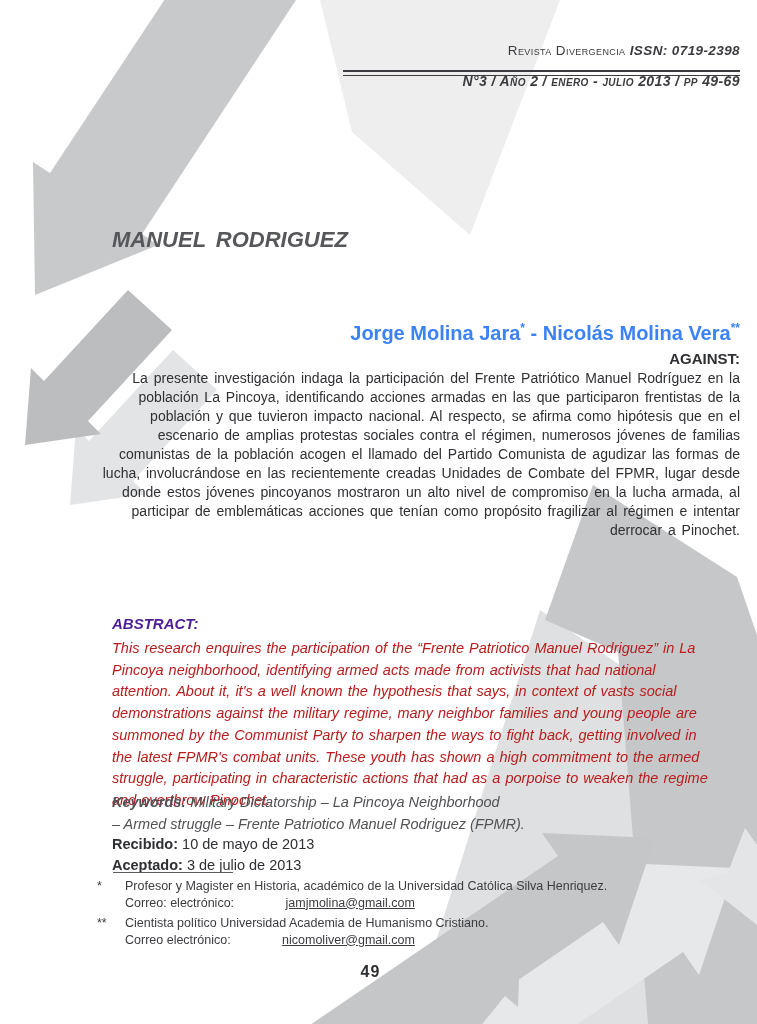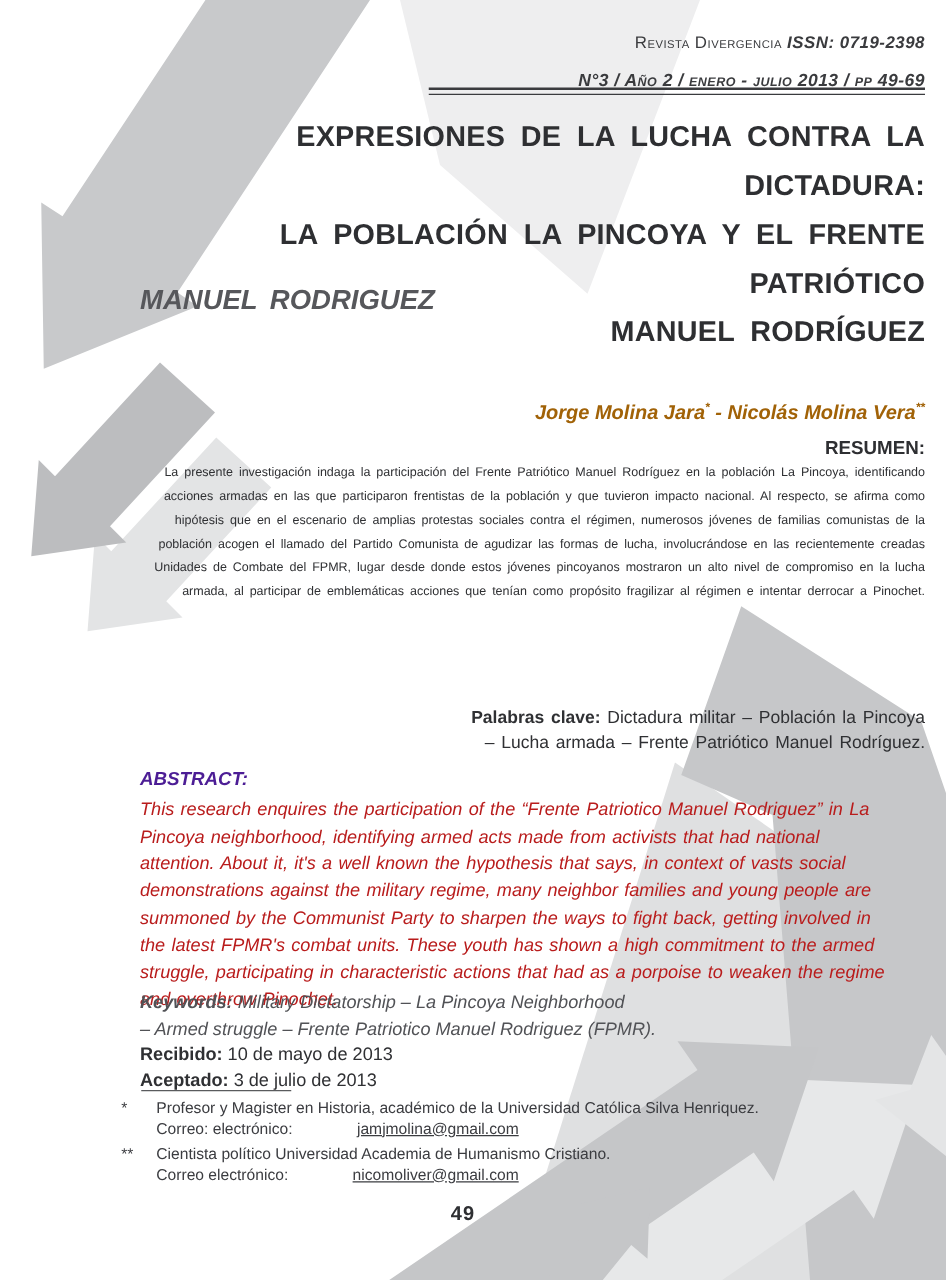--- a/index.html
+++ b/index.html
@@ -13,25 +13,25 @@
 
   .hdr-line1{font-size:13.5px;font-variant:small-caps;letter-spacing:.4px;color:#3a3b3e;}
   .hdr-journal{font-weight:400;}
   .hdr-issn{font-weight:700;font-style:italic;}
   .hdr-line2{font-size:14px;font-variant:small-caps;font-style:italic;font-weight:700;letter-spacing:.4px;margin-top:15px;color:#3a3b3e;}
   .rule-double{height:3px;border-top:2.5px solid #3a3b3e;border-bottom:1.2px solid #3a3b3e;}
 
   .title-es{font-size:23px;line-height:39px;font-weight:700;color:#2e2f32;word-spacing:6px;letter-spacing:.2px;}
   .title-en{font-size:22px;line-height:39px;font-weight:700;font-style:italic;color:#56575b;word-spacing:4px;}
 
-  .authors{font-size:16px;font-weight:700;color:#a16207;font-style:italic;}
+  .authors{font-size:20px;font-weight:700;color:#3b82f6;}
   .authors sup{font-size:60%;vertical-align:super;}
 
   .res-heading{font-size:15px;font-weight:700;color:#2e2f32;}
-  .res-body{font-size:10px;line-height:19px;color:#2f3033;text-align:right;word-spacing:2px;}
+  .res-body{font-size:14px;line-height:19px;color:#2f3033;text-align:right;word-spacing:2px;}
   .palabras{font-size:14px;line-height:19.5px;color:#2f3033;word-spacing:1.5px;}
   .palabras .lbl{font-weight:700;}
 
   .abs-heading{font-size:15px;font-weight:700;font-style:italic;color:#4c1d95;}
   .abs-body{font-size:14.5px;line-height:21.7px;font-style:italic;color:#b91c1c;word-spacing:1px;}
   .kw{font-size:14.5px;line-height:21.5px;font-style:italic;color:#515256;}
   .kw .lbl{font-weight:700;}
 
   .dates{font-size:14.5px;line-height:21px;color:#2f3033;}
   .dates .lbl{font-weight:700;}
@@ -55,49 +55,40 @@
     <polygon points="173,350 89,441 76,428 70,505 146,494 133,481 217,390" fill="#e3e4e5"></polygon>
     <polygon points="128,290 44,381 31,368 25,445 101,434 88,421 172,330" fill="#bcbdbf"></polygon>
     <polygon points="540,610 757,760 757,1024 410,1024" fill="#dfe0e1"></polygon>
     <polygon points="593,485 545,620 618,652 648,1024 757,1024 757,635 737,577" fill="#c6c7c9"></polygon>
     <polygon points="387,1057 638,886 622,863 735,868 699,975 683,952 433,1123" fill="#e7e8e9"></polygon>
     <polygon points="307,1027 558,856 542,833 655,838 619,945 603,922 353,1093" fill="#c5c6c8"></polygon>
     <polygon points="416,1049 478,974 465,963 520,950 518,1007 505,996 444,1071" fill="#c5c6c8"></polygon>
     <polygon points="745,828 757,845 757,925 700,880 728,872" fill="#e4e5e6"></polygon>
   </svg>
 
-  <div class="right-col" style="top:26px;">
+  <div class="right-col" style="top:43px;">
     <div class="hdr-line1">
       <span class="hdr-journal">Revista Divergencia </span><span class="hdr-issn">ISSN: 0719-2398</span>
     </div>
     <div class="hdr-line2">N°3 / Año 2 / enero - julio 2013 / pp 49-69</div>
   </div>
   <div class="abs rule-double" style="top:70px;right:17px;width:397px;"></div>
 
-  <div class="right-col title-es" style="top:90px;width:645px;">
-    <div>EXPRESIONES DE LA LUCHA CONTRA LA DICTADURA:</div>
-    <div>LA POBLACIÓN LA PINCOYA Y EL FRENTE PATRIÓTICO</div>
-    <div>MANUEL RODRÍGUEZ</div>
-  </div>
 
   <div class="abs title-en" style="top:220px;left:112px;width:600px;">
     <div>MANUEL RODRIGUEZ</div>
   </div>
 
   <div class="right-col authors" style="top:321px;">
     <span>Jorge Molina Jara</span><sup>*</sup><span> - </span><span>Nicolás Molina Vera</span><sup>**</sup>
   </div>
 
-  <div class="right-col res-heading" style="top:350px;">RESUMEN:</div>
+  <div class="right-col res-heading" style="top:350px;">AGAINST:</div>
   <div class="abs res-body" style="top:369px;left:100px;right:17px;">La presente investigación indaga la participación del Frente Patriótico Manuel Rodríguez en la población La Pincoya, identificando acciones armadas en las que participaron frentistas de la población y que tuvieron impacto nacional. Al respecto, se afirma como hipótesis que en el escenario de amplias protestas sociales contra el régimen, numerosos jóvenes de familias comunistas de la población acogen el llamado del Partido Comunista de agudizar las formas de lucha, involucrándose en las recientemente creadas Unidades de Combate del FPMR, lugar desde donde estos jóvenes pincoyanos mostraron un alto nivel de compromiso en la lucha armada, al participar de emblemáticas acciones que tenían como propósito fragilizar al régimen e intentar derrocar a Pinochet.</div>
 
-  <div class="right-col palabras" style="top:564px;width:560px;">
-    <div><span class="lbl">Palabras clave:</span><span> Dictadura militar – Población la Pincoya</span></div>
-    <div>– Lucha armada – Frente Patriótico Manuel Rodríguez.</div>
-  </div>
 
   <div class="abs abs-heading" style="top:615px;left:112px;">ABSTRACT:</div>
   <div class="abs abs-body" style="top:638px;left:112px;width:606px;">This research enquires the participation of the “Frente Patriotico Manuel Rodriguez” in La Pincoya neighborhood, identifying armed acts made from activists that had national attention. About it, it's a well known the hypothesis that says, in context of vasts social demonstrations against the military regime, many neighbor families and young people are summoned by the Communist Party to sharpen the ways to fight back, getting involved in the latest FPMR's combat units. These youth has shown a high commitment to the armed struggle, participating in characteristic actions that had as a porpoise to weaken the regime and overthrow Pinochet.</div>
 
   <div class="abs kw" style="top:792px;left:112px;width:600px;">
     <div><span class="lbl">Keywords:</span><span> Military Dictatorship – La Pincoya Neighborhood</span></div>
     <div>– Armed struggle – Frente Patriotico Manuel Rodriguez (FPMR).</div>
   </div>
 
   <div class="abs dates" style="top:834px;left:112px;">

